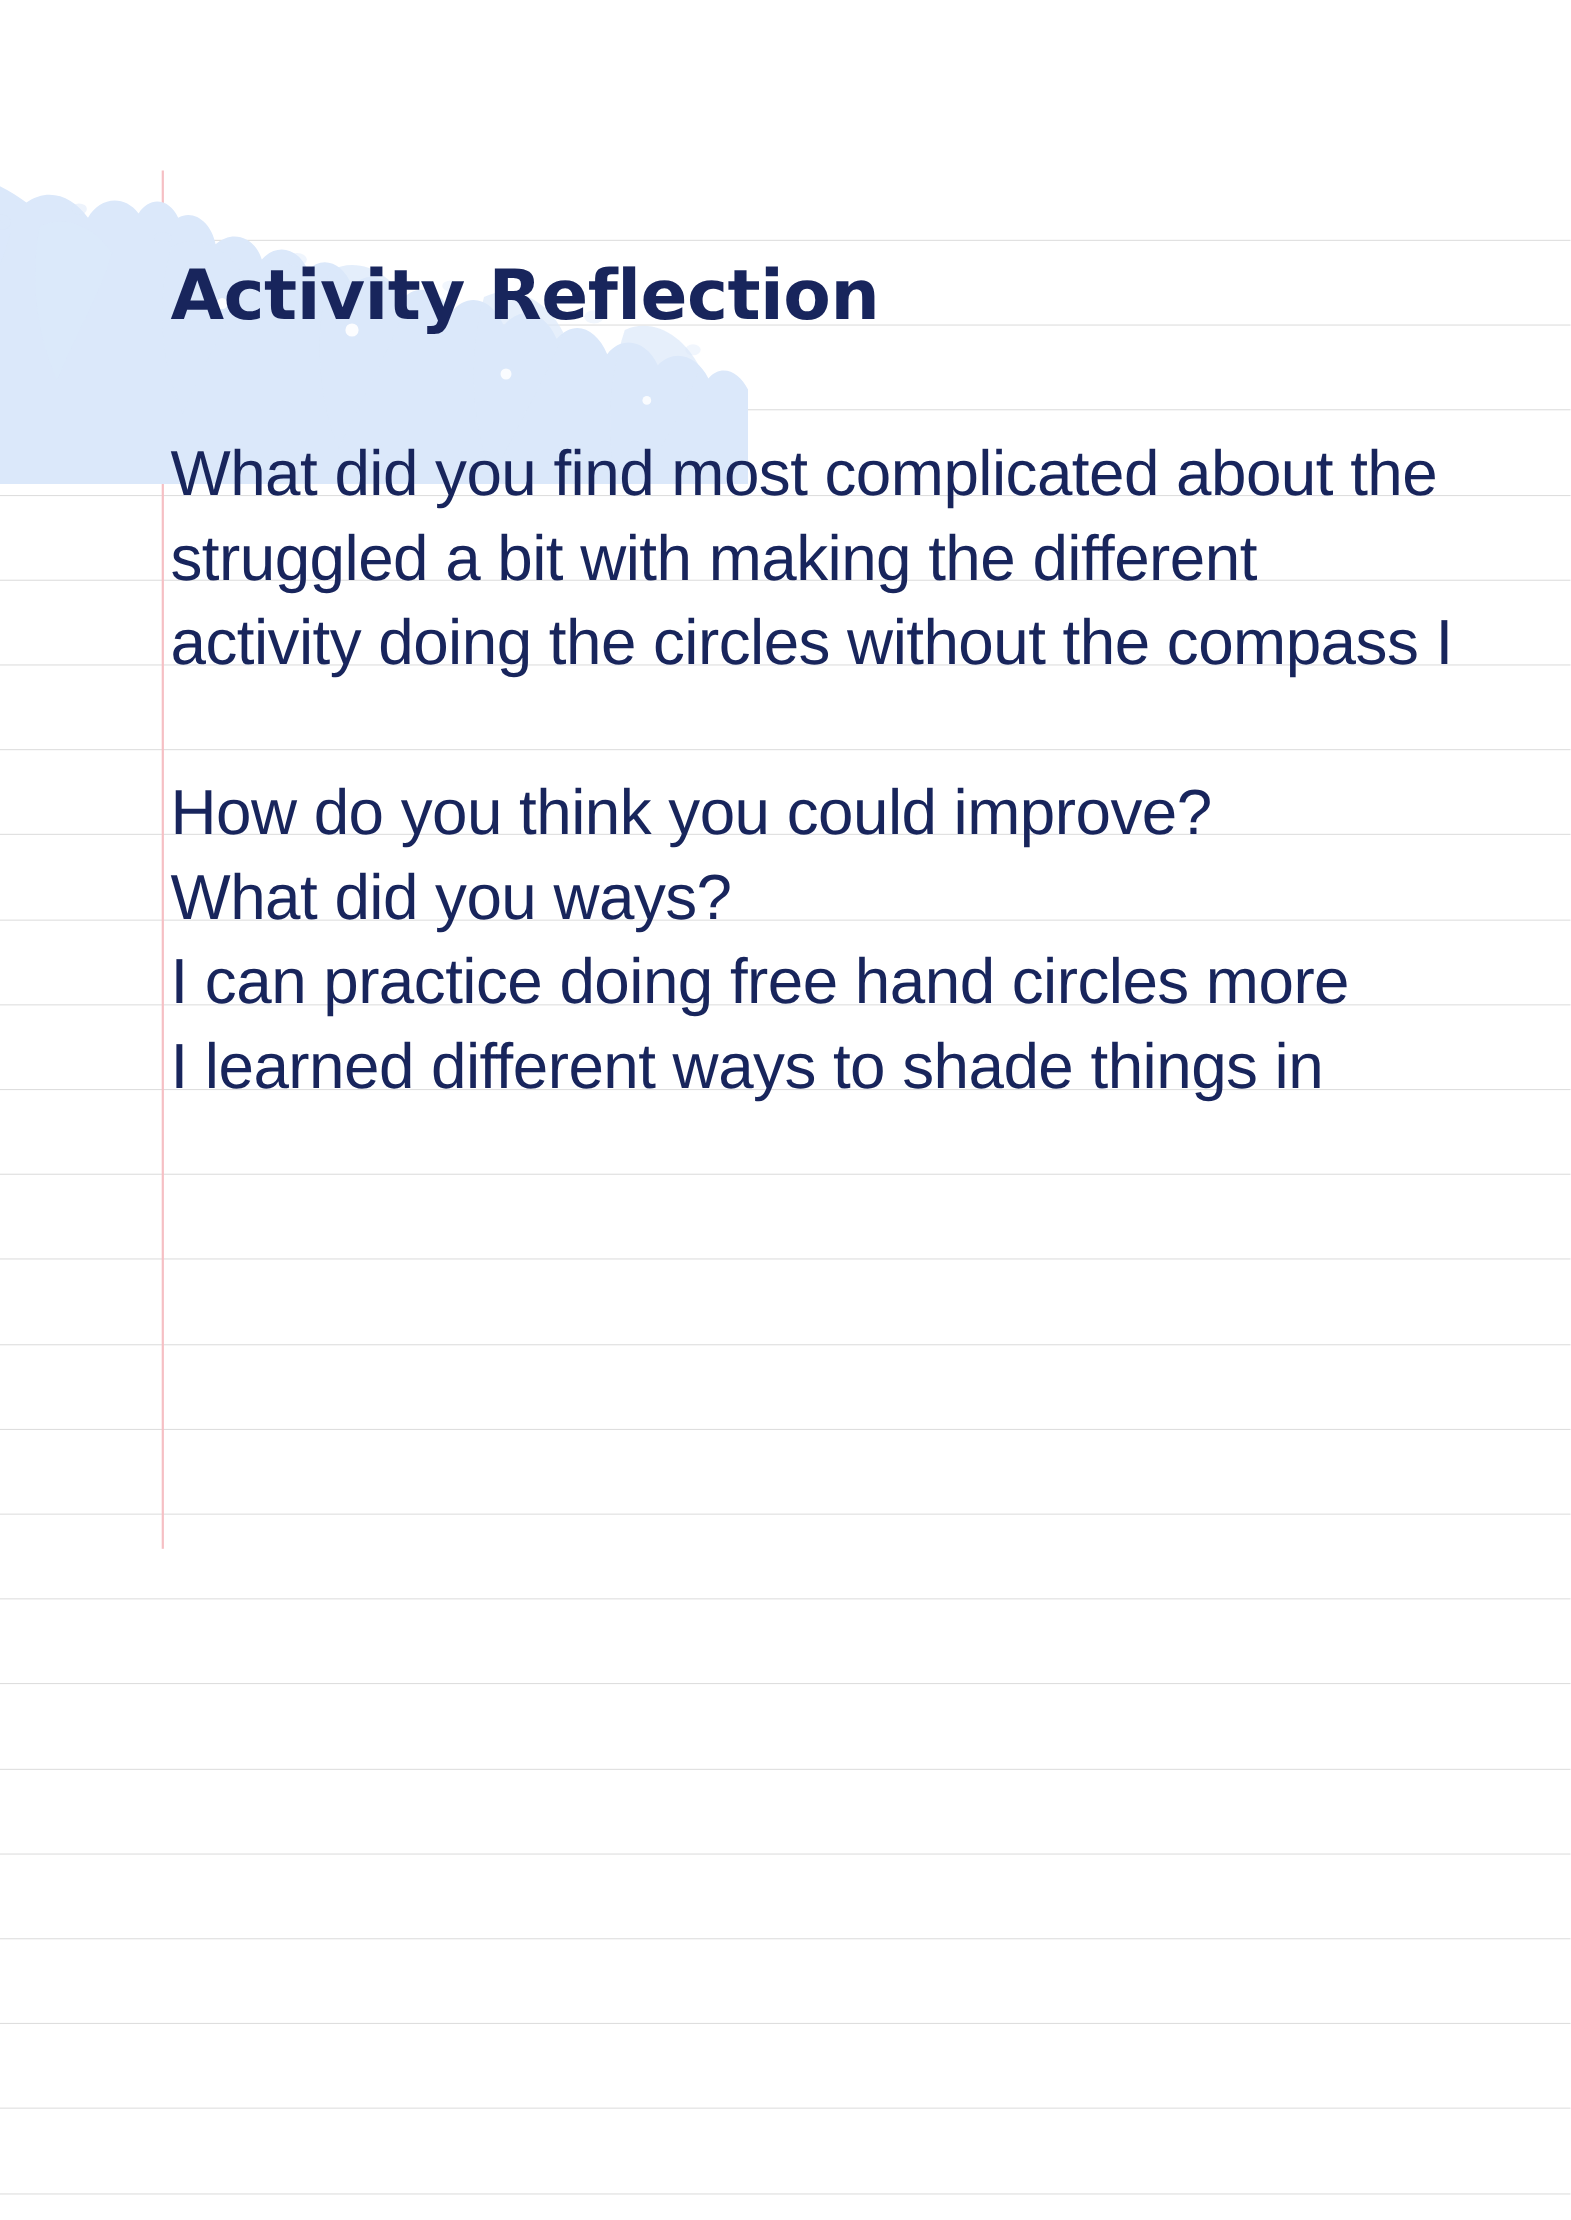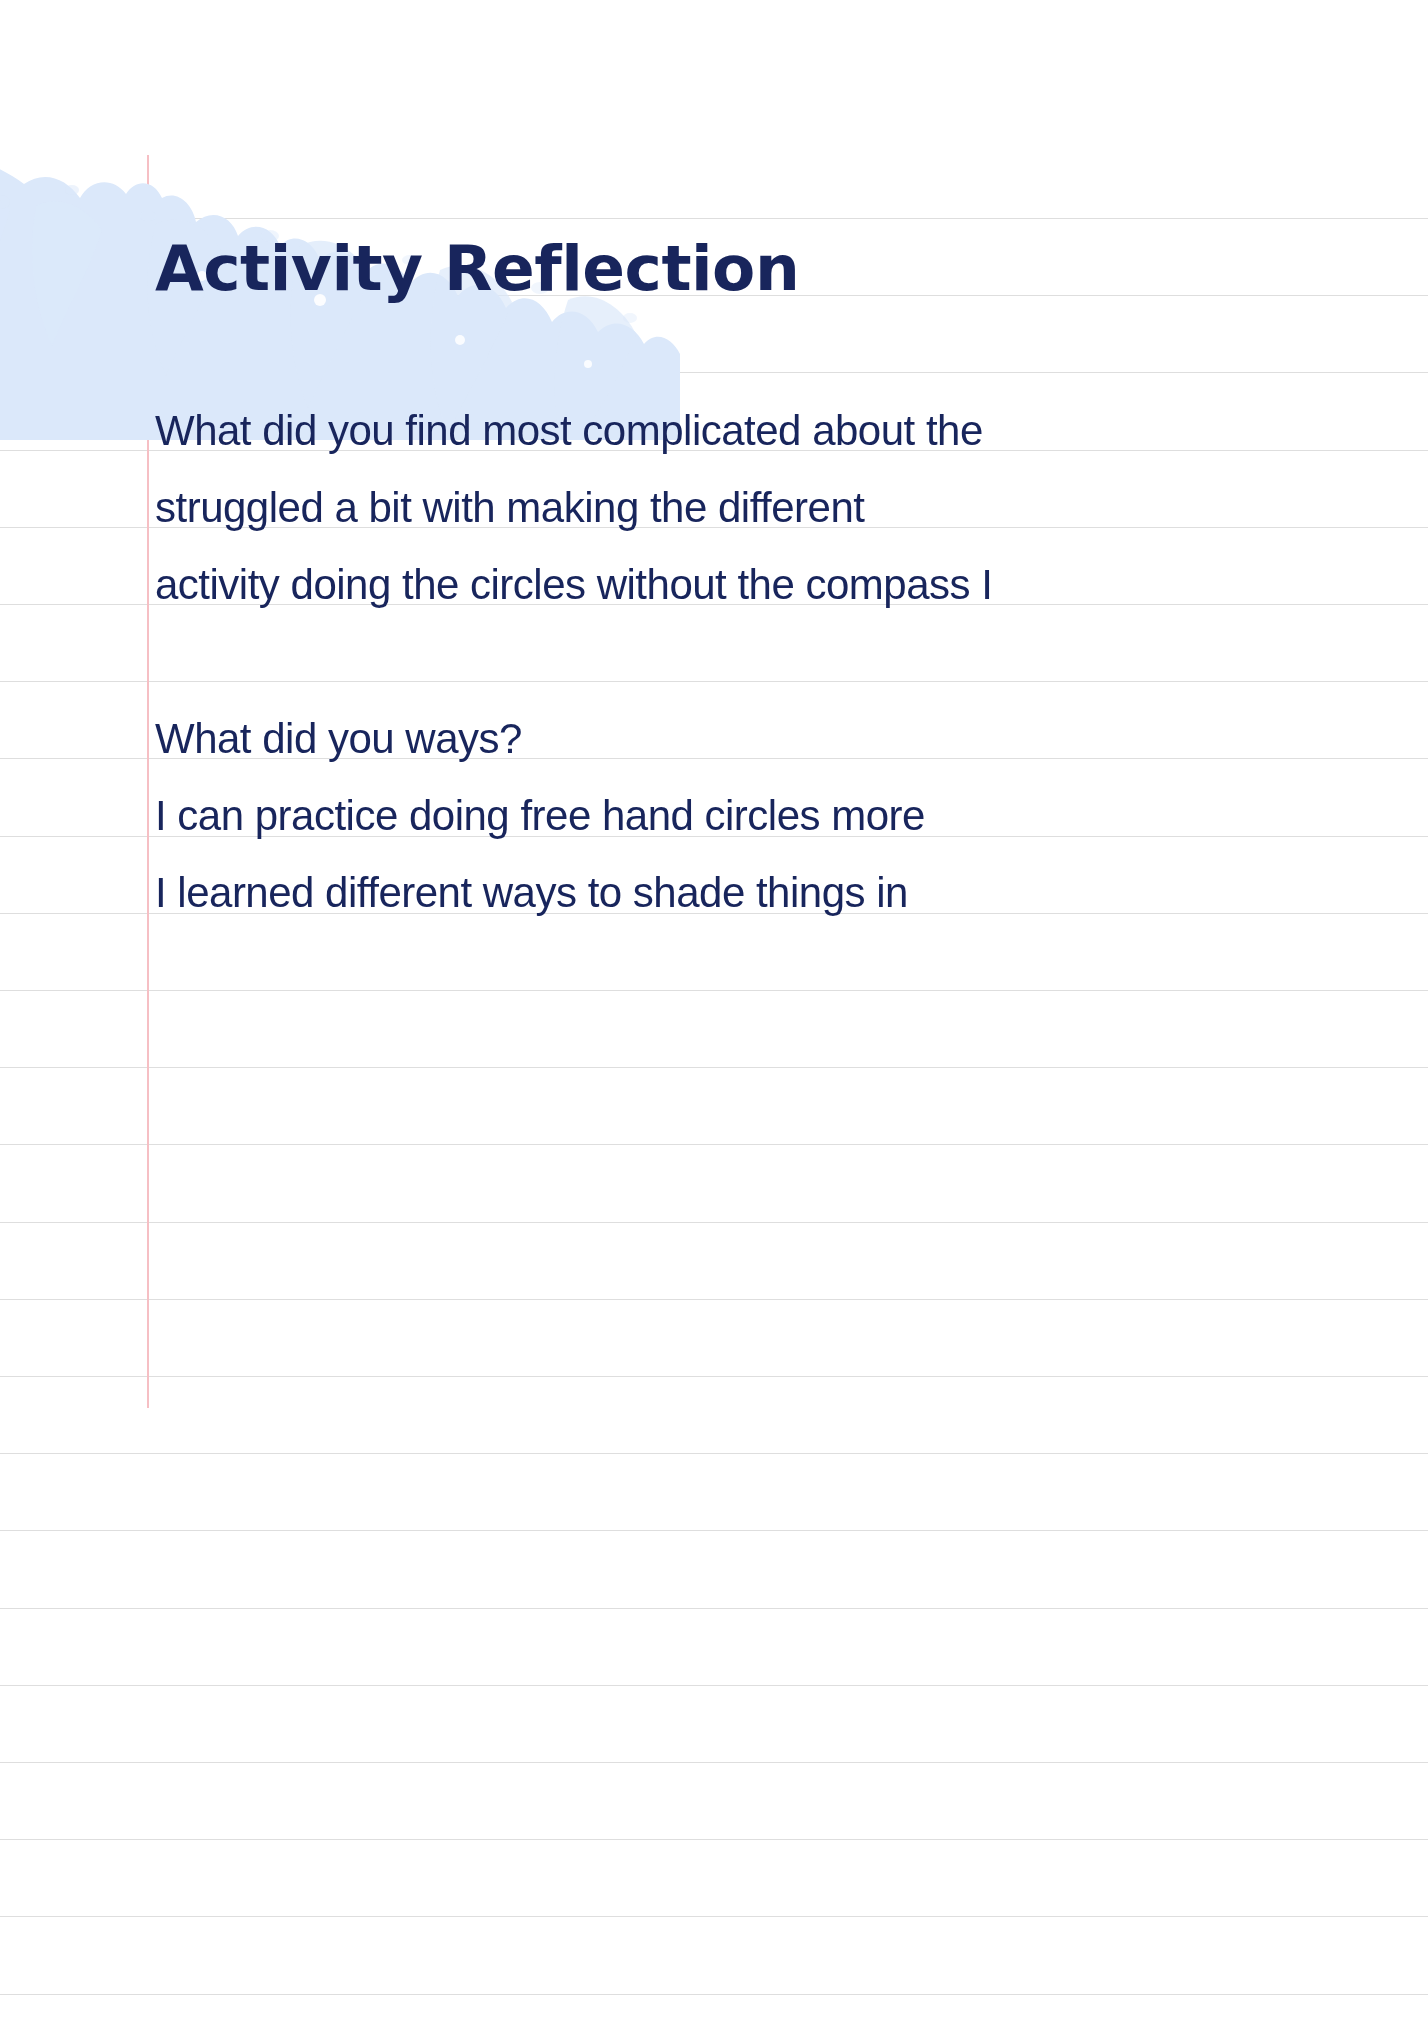--- a/index.html
+++ b/index.html
@@ -84,21 +84,21 @@
     top: 392px;
     width: 1273px;
   }
 
   .line {
     height: 77px;
     white-space: nowrap;
     overflow: visible;
     font-family: "Liberation Sans", sans-serif;
     font-weight: 300;
-    font-size: 42px;
+    font-size: 58px;
     line-height: 77px;
     letter-spacing: -0.5px;
     color: #18255c;
   }
   .line.blank { color: transparent; }
 </style>
 </head>
 <body>
 
 <div id="page">
@@ -164,19 +164,20 @@
 
   <div id="content">
 
     <div id="page-title">Activity Reflection</div>
 
     <div id="body-lines">
         <div class="line">What did you find most complicated about the</div>
         <div class="line">struggled a bit with making the different</div>
         <div class="line">activity doing the circles without the compass I</div>
         <div class="line blank"></div>
+        <div class="line">How do you think you could improve?</div>
         <div class="line">What did you ways?</div>
         <div class="line">I can practice doing free hand circles more</div>
         <div class="line">I learned different ways to shade things in</div>
       </div>
 
   </div>
 </div>
 
 </body></html>

